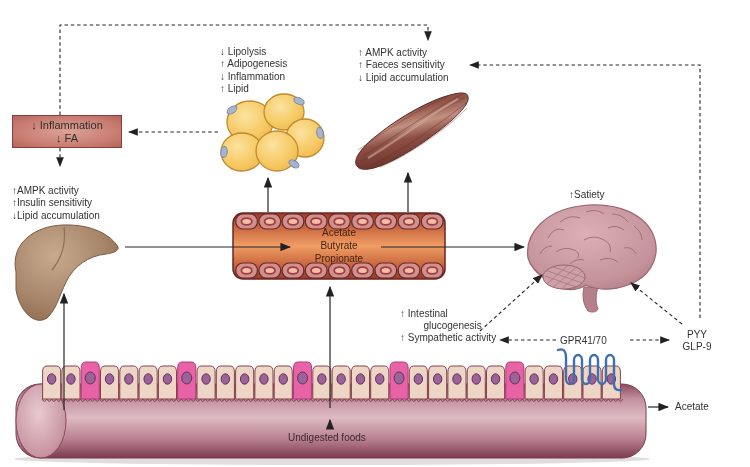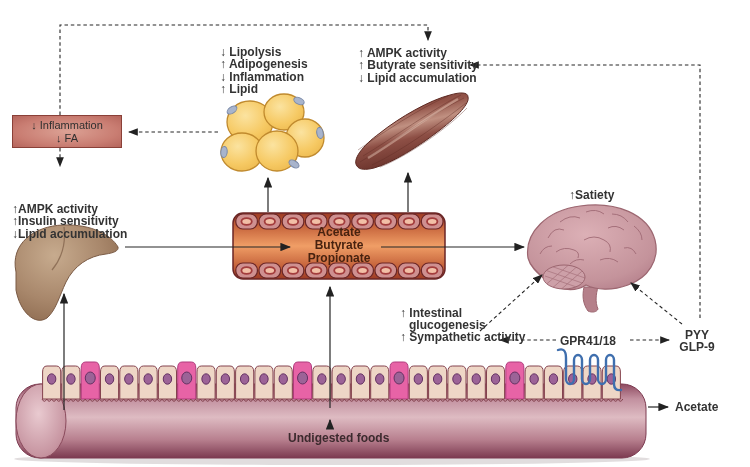--- a/index.html
+++ b/index.html
@@ -1,27 +1,27 @@
 <!DOCTYPE html>
 <html><head>
 <meta charset="utf-8">
 <style>
   html,body{margin:0;padding:0;background:#fff;}
   .stage{position:relative;width:750px;height:467px;background:#ffffff;overflow:hidden;
          font-family:"Liberation Sans",sans-serif;}
   .stage svg{position:absolute;left:0;top:0;}
-  .lbl{position:absolute;font-size:12px;line-height:12.4px;color:#333;white-space:nowrap;font-weight:bold;}
+  .lbl{position:absolute;font-size:10px;line-height:12.4px;color:#333;white-space:nowrap;}
   .lbl div{white-space:nowrap;}
   .note-box{position:absolute;left:12px;top:115px;width:110px;height:33px;box-sizing:border-box;
             background:radial-gradient(ellipse at 50% 50%, #dca295 0%, #c97d72 65%, #b5655c 100%);
             border:1.5px solid #8a4038;display:flex;flex-direction:column;justify-content:center;
             align-items:center;font-size:11px;line-height:13px;color:#2f2f2f;}
   .vessel-lbl{left:233px;top:226px;width:212px;text-align:center;color:#48220f;line-height:13px;}
   .hormones-lbl{left:677px;top:329px;width:40px;text-align:center;}
-  .gut-ind{padding-left:9px;}
+  .gut-ind{padding-left:9px;text-align:center;}
 </style>
 </head>
 <body>
 
 <div class="stage">
 
 <svg width="750" height="467" viewBox="0 0 750 467">
   <defs>
     <marker id="ah" markerWidth="9" markerHeight="7" refX="8" refY="3.5" orient="auto">
       <path d="M0,0 L9,3.5 L0,7 Z" fill="#222"></path>
@@ -276,45 +276,45 @@
 
 <div class="lbl" style="left:220px;top:46px;">
   <div>↓ Lipolysis</div>
   <div>↑ Adipogenesis</div>
   <div>↓ Inflammation</div>
   <div>↑ Lipid</div>
 </div>
 
 <div class="lbl" style="left:358px;top:47px;">
   <div>↑ AMPK activity</div>
-  <div>↑ Butyrate sensitivity</div>
+  <div>↑ Faeces sensitivity</div>
   <div>↓ Lipid accumulation</div>
 </div>
 
-<div class="lbl" style="left:12px;top:203px;">
+<div class="lbl" style="left:12px;top:185px;">
   <div>↑AMPK activity</div>
   <div>↑Insulin sensitivity</div>
   <div>↓Lipid accumulation</div>
 </div>
 
 <div class="lbl vessel-lbl">
   <div>Acetate</div>
   <div>Butyrate</div>
   <div>Propionate</div>
 </div>
 
 <div class="lbl" style="left:569px;top:189px;">↑Satiety</div>
 
 <div class="lbl" style="left:400px;top:308px;line-height:11.8px;">
   <div>↑ Intestinal</div>
   <div class="gut-ind">glucogenesis</div>
   <div>↑ Sympathetic activity</div>
 </div>
 
-<div class="lbl" style="left:560px;top:335px;">GPR41/18</div>
+<div class="lbl" style="left:560px;top:335px;">GPR41/70</div>
 
 <div class="lbl hormones-lbl">
   <div>PYY</div>
   <div>GLP-9</div>
 </div>
 
 <div class="lbl" style="left:288px;top:432px;color:#3c2a2e;">Undigested foods</div>
 <div class="lbl" style="left:675px;top:401px;">Acetate</div>
 
 </div>

